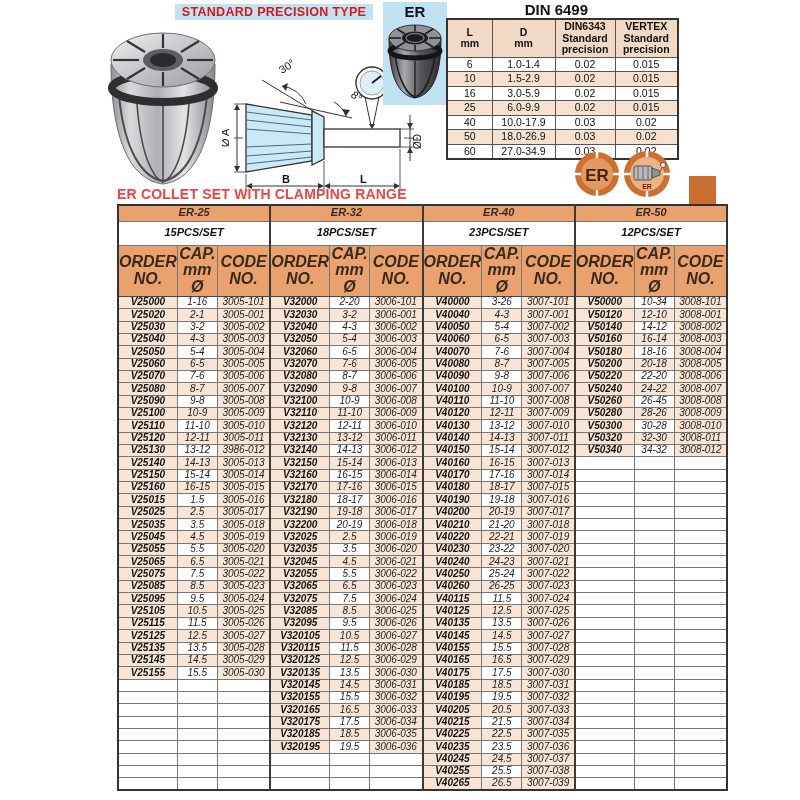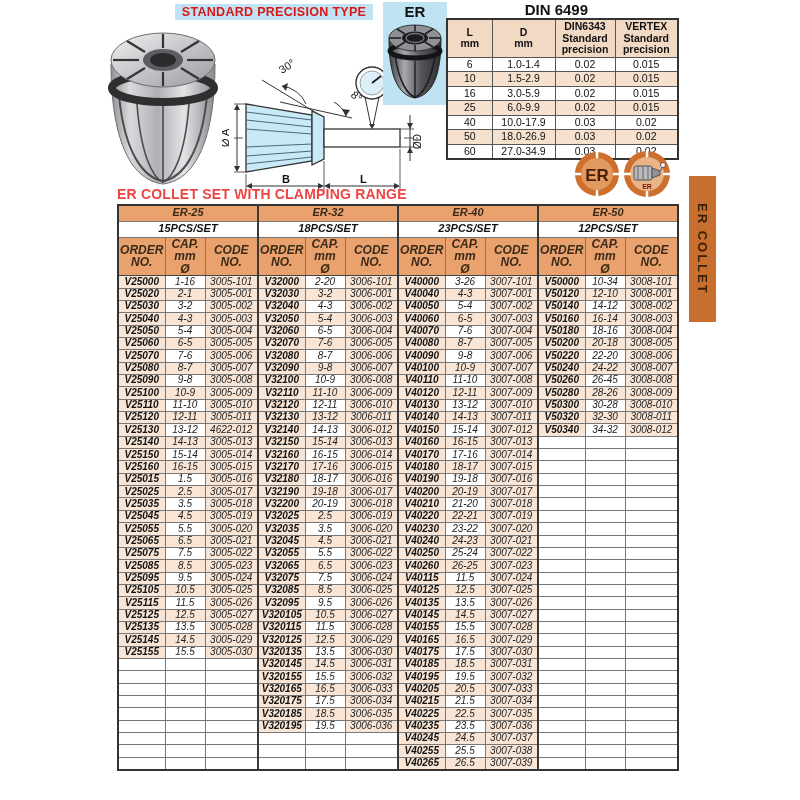--- a/index.html
+++ b/index.html
@@ -48,22 +48,22 @@
 
   .main-heading{position:absolute;left:117px;top:186px;font-size:14px;font-weight:bold;color:#ef4444;
     letter-spacing:.2px;}
 
   .collet-table{position:absolute;left:117px;top:204px;border-collapse:collapse;table-layout:fixed;
     font-size:10px;color:#222;border:2px solid #333;font-style:italic;}
   .collet-table th,.collet-table td{border:1px solid var(--grid);text-align:center;vertical-align:middle;
     line-height:1.05;overflow:hidden;white-space:nowrap;}
   .collet-table th{color:var(--head-text);}
   .collet-table .grp{background:var(--salmon);height:16px;font-size:11px;}
-  .collet-table .set{background:#fff;height:16px;font-size:11px;color:#111;}
-  .collet-table .colh{background:var(--salmon);height:24px;font-size:12px;}
+  .collet-table .set{background:#fff;height:24px;font-size:11px;color:#111;}
+  .collet-table .colh{background:var(--salmon);height:24px;font-size:16px;}
   .collet-table td{height:12.35px;}
   .collet-table td.ord{font-weight:bold;color:#111;}
   .collet-table td.fill{background:var(--peach);}
   .collet-table .gsep{border-left:2px solid var(--grid-dark);}
   .collet-table tr.hdr th{border-bottom:1px solid #444;}
 </style>
 </head>
 <body>
 
 <div class="page">
@@ -512,21 +512,21 @@
           <td class="ord fill gsep">V40140</td>
           <td class="fill">14-13</td>
           <td class="fill">3007-011</td>
           <td class="ord fill gsep">V50320</td>
           <td class="fill">32-30</td>
           <td class="fill">3008-011</td>
         </tr>
         <tr>
           <td class="ord fill">V25130</td>
           <td>13-12</td>
-          <td class="fill">4622-012</td>
+          <td class="fill">3986-012</td>
           <td class="ord fill gsep">V32140</td>
           <td>14-13</td>
           <td class="fill">3006-012</td>
           <td class="ord fill gsep">V40150</td>
           <td>15-14</td>
           <td class="fill">3007-012</td>
           <td class="ord fill gsep">V50340</td>
           <td>34-32</td>
           <td class="fill">3008-012</td>
         </tr>

